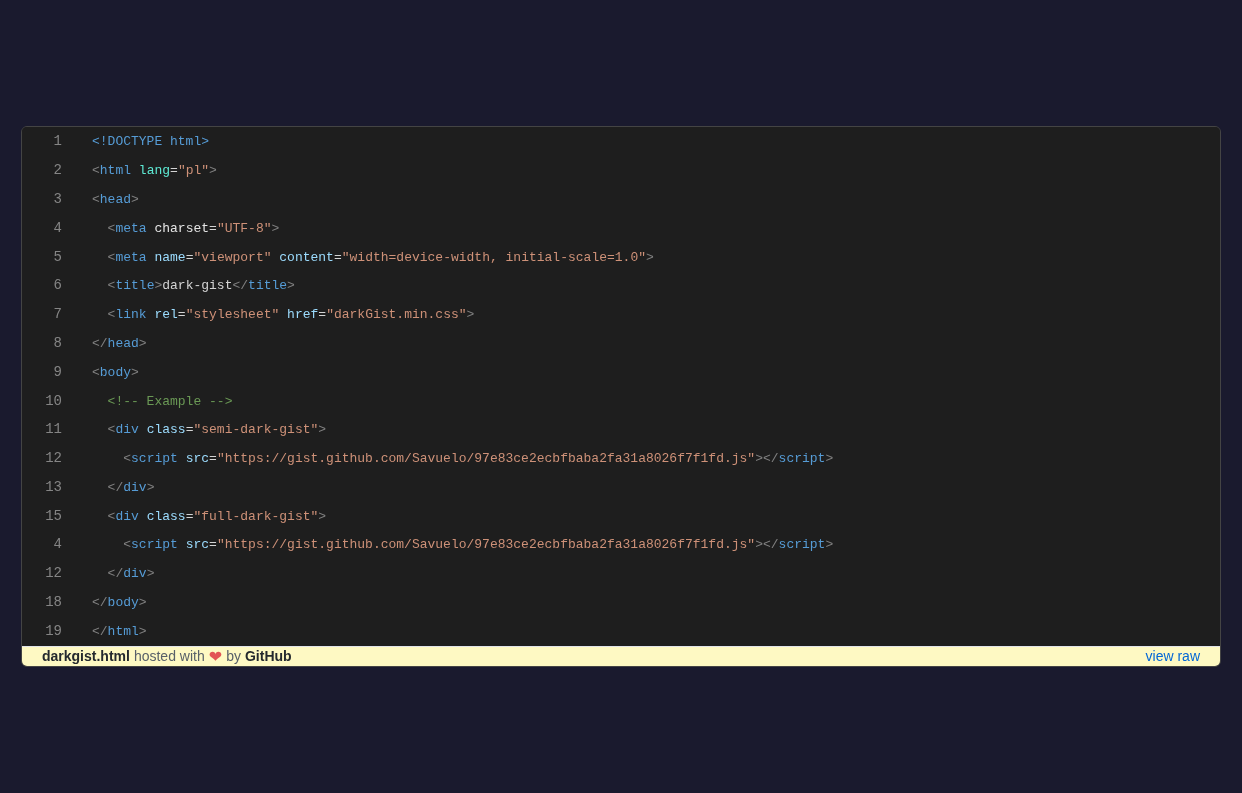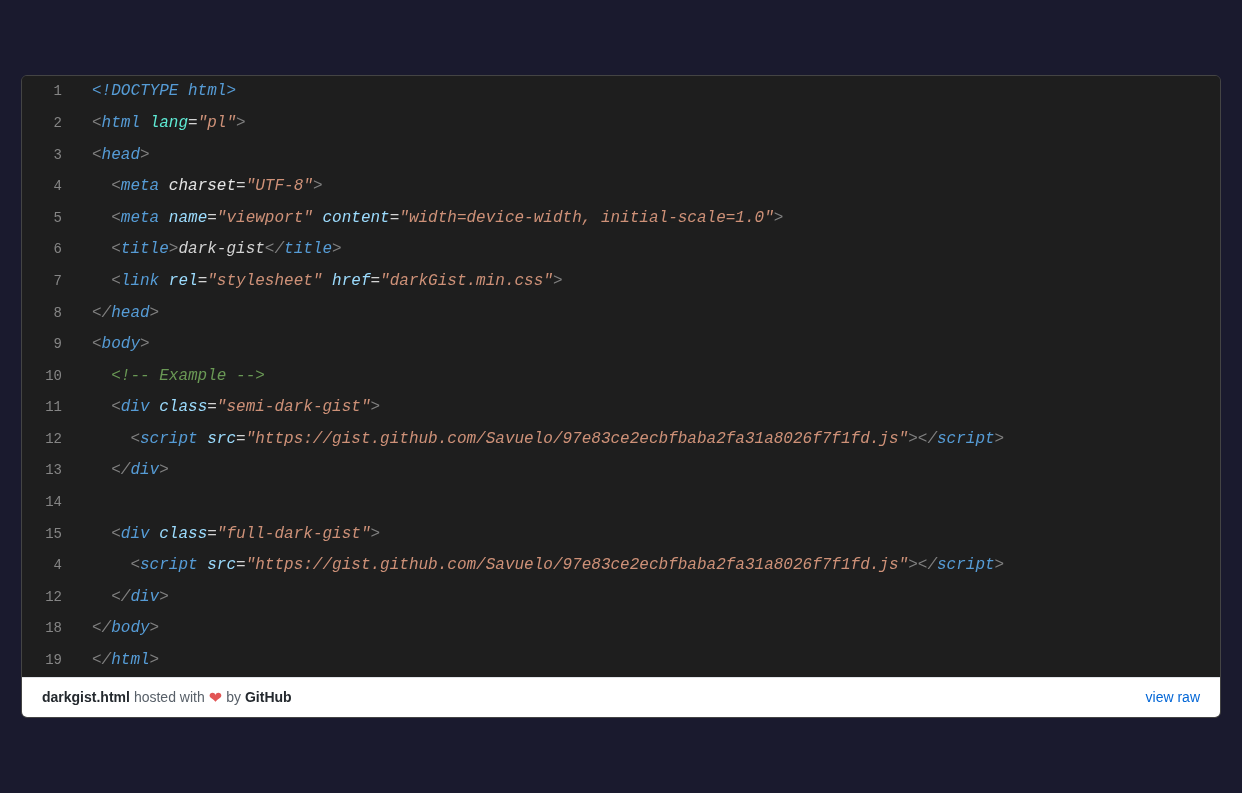--- a/index.html
+++ b/index.html
@@ -47,28 +47,27 @@
       user-select: none;
       font-size: 14px;
       flex-shrink: 0;
     }
 
     .line-code {
       padding: 3px 10px 3px 10px;
       white-space: pre;
       color: #d4d4d4;
       flex: 1;
-      font-size: 16px;
-      font-style: italic;
+      font-size: 13px;
     }
 
     .footer {
-      background: #ffffff;
+      background: #fef9c3;
       border-top: 1px solid #e1e4e8;
-      padding: 10px 20px;
+      padding: 0 20px;
       display: flex;
       justify-content: space-between;
       align-items: center;
       font-family: -apple-system, BlinkMacSystemFont, 'Segoe UI', Helvetica, Arial, sans-serif;
       font-size: 14px;
       color: #586069;
     }
 
     .footer-left {
       display: flex;
@@ -150,24 +149,20 @@
           </tr>
           <tr>
             <td class="line-num">12</td>
             <td class="line-code">    <span style="color:#808080">&lt;</span><span style="color:#569cd6">script</span><span style="color:#d4d4d4"> </span><span style="color:#9cdcfe">src</span><span style="color:#d4d4d4">=</span><span style="color:#ce9178">"https://gist.github.com/Savuelo/97e83ce2ecbfbaba2fa31a8026f7f1fd.js"</span><span style="color:#808080">&gt;</span><span style="color:#808080">&lt;/</span><span style="color:#569cd6">script</span><span style="color:#808080">&gt;</span></td>
           </tr>
           <tr>
             <td class="line-num">13</td>
             <td class="line-code">  <span style="color:#808080">&lt;/</span><span style="color:#569cd6">div</span><span style="color:#808080">&gt;</span></td>
           </tr>
           <tr>
-            <td class="line-num">14</td>
-            <td class="line-code">&nbsp;</td>
-          </tr>
-          <tr>
             <td class="line-num">15</td>
             <td class="line-code">  <span style="color:#808080">&lt;</span><span style="color:#569cd6">div</span><span style="color:#d4d4d4"> </span><span style="color:#9cdcfe">class</span><span style="color:#d4d4d4">=</span><span style="color:#ce9178">"full-dark-gist"</span><span style="color:#808080">&gt;</span></td>
           </tr>
           <tr>
             <td class="line-num">4</td>
             <td class="line-code">    <span style="color:#808080">&lt;</span><span style="color:#569cd6">script</span><span style="color:#d4d4d4"> </span><span style="color:#9cdcfe">src</span><span style="color:#d4d4d4">=</span><span style="color:#ce9178">"https://gist.github.com/Savuelo/97e83ce2ecbfbaba2fa31a8026f7f1fd.js"</span><span style="color:#808080">&gt;</span><span style="color:#808080">&lt;/</span><span style="color:#569cd6">script</span><span style="color:#808080">&gt;</span></td>
           </tr>
           <tr>
             <td class="line-num">12</td>
             <td class="line-code">  <span style="color:#808080">&lt;/</span><span style="color:#569cd6">div</span><span style="color:#808080">&gt;</span></td>

